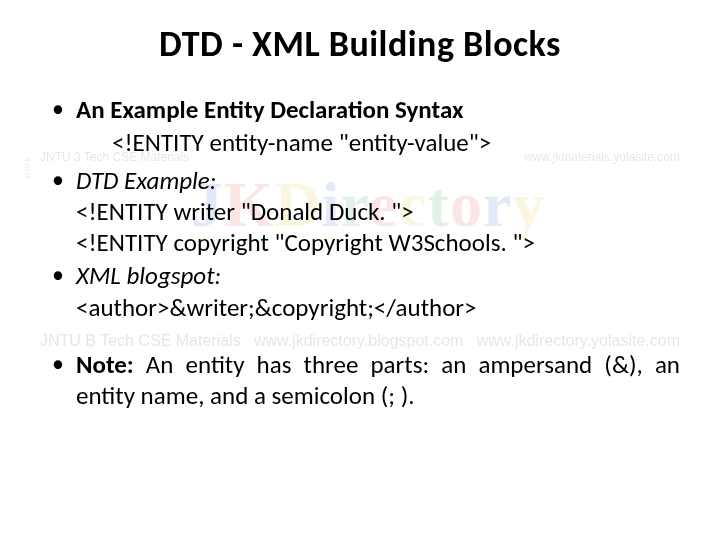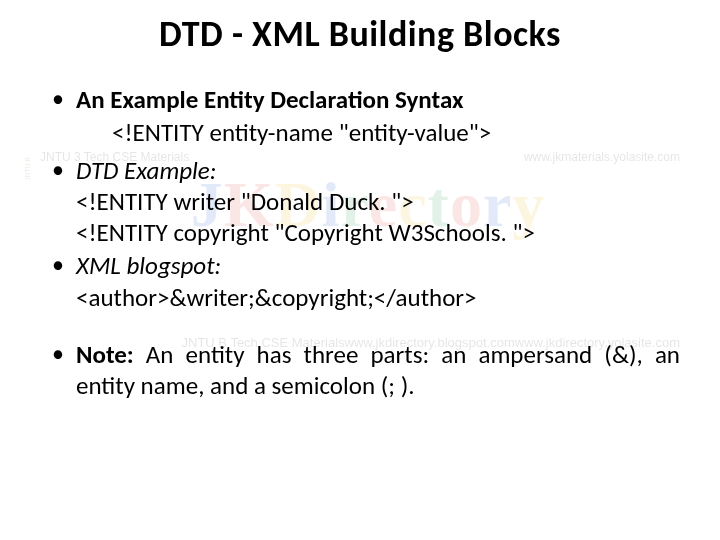--- a/index.html
+++ b/index.html
@@ -65,29 +65,29 @@
     transform: rotate(-90deg);
     transform-origin: left top;
     white-space: nowrap;
   }
   .wm-bottom {
     position: absolute;
     bottom: 0;
     left: 40px;
     right: 40px;
     display: flex;
-    justify-content: flex-end;
+    justify-content: space-between;
     font-family: Verdana, Arial, sans-serif;
-    font-size: 13px;
+    font-size: 16px;
     color: #333;
   }
   .content {
     position: relative;
     z-index: 1;
-    padding: 12px 40px 0 40px;
+    padding: 22px 40px 0 40px;
   }
   h1.title {
     margin: 0 0 28px 0;
     text-align: center;
     font-size: 36px;
     font-weight: 700;
     letter-spacing: 0.5px;
   }
   ul.main {
     list-style: none;

